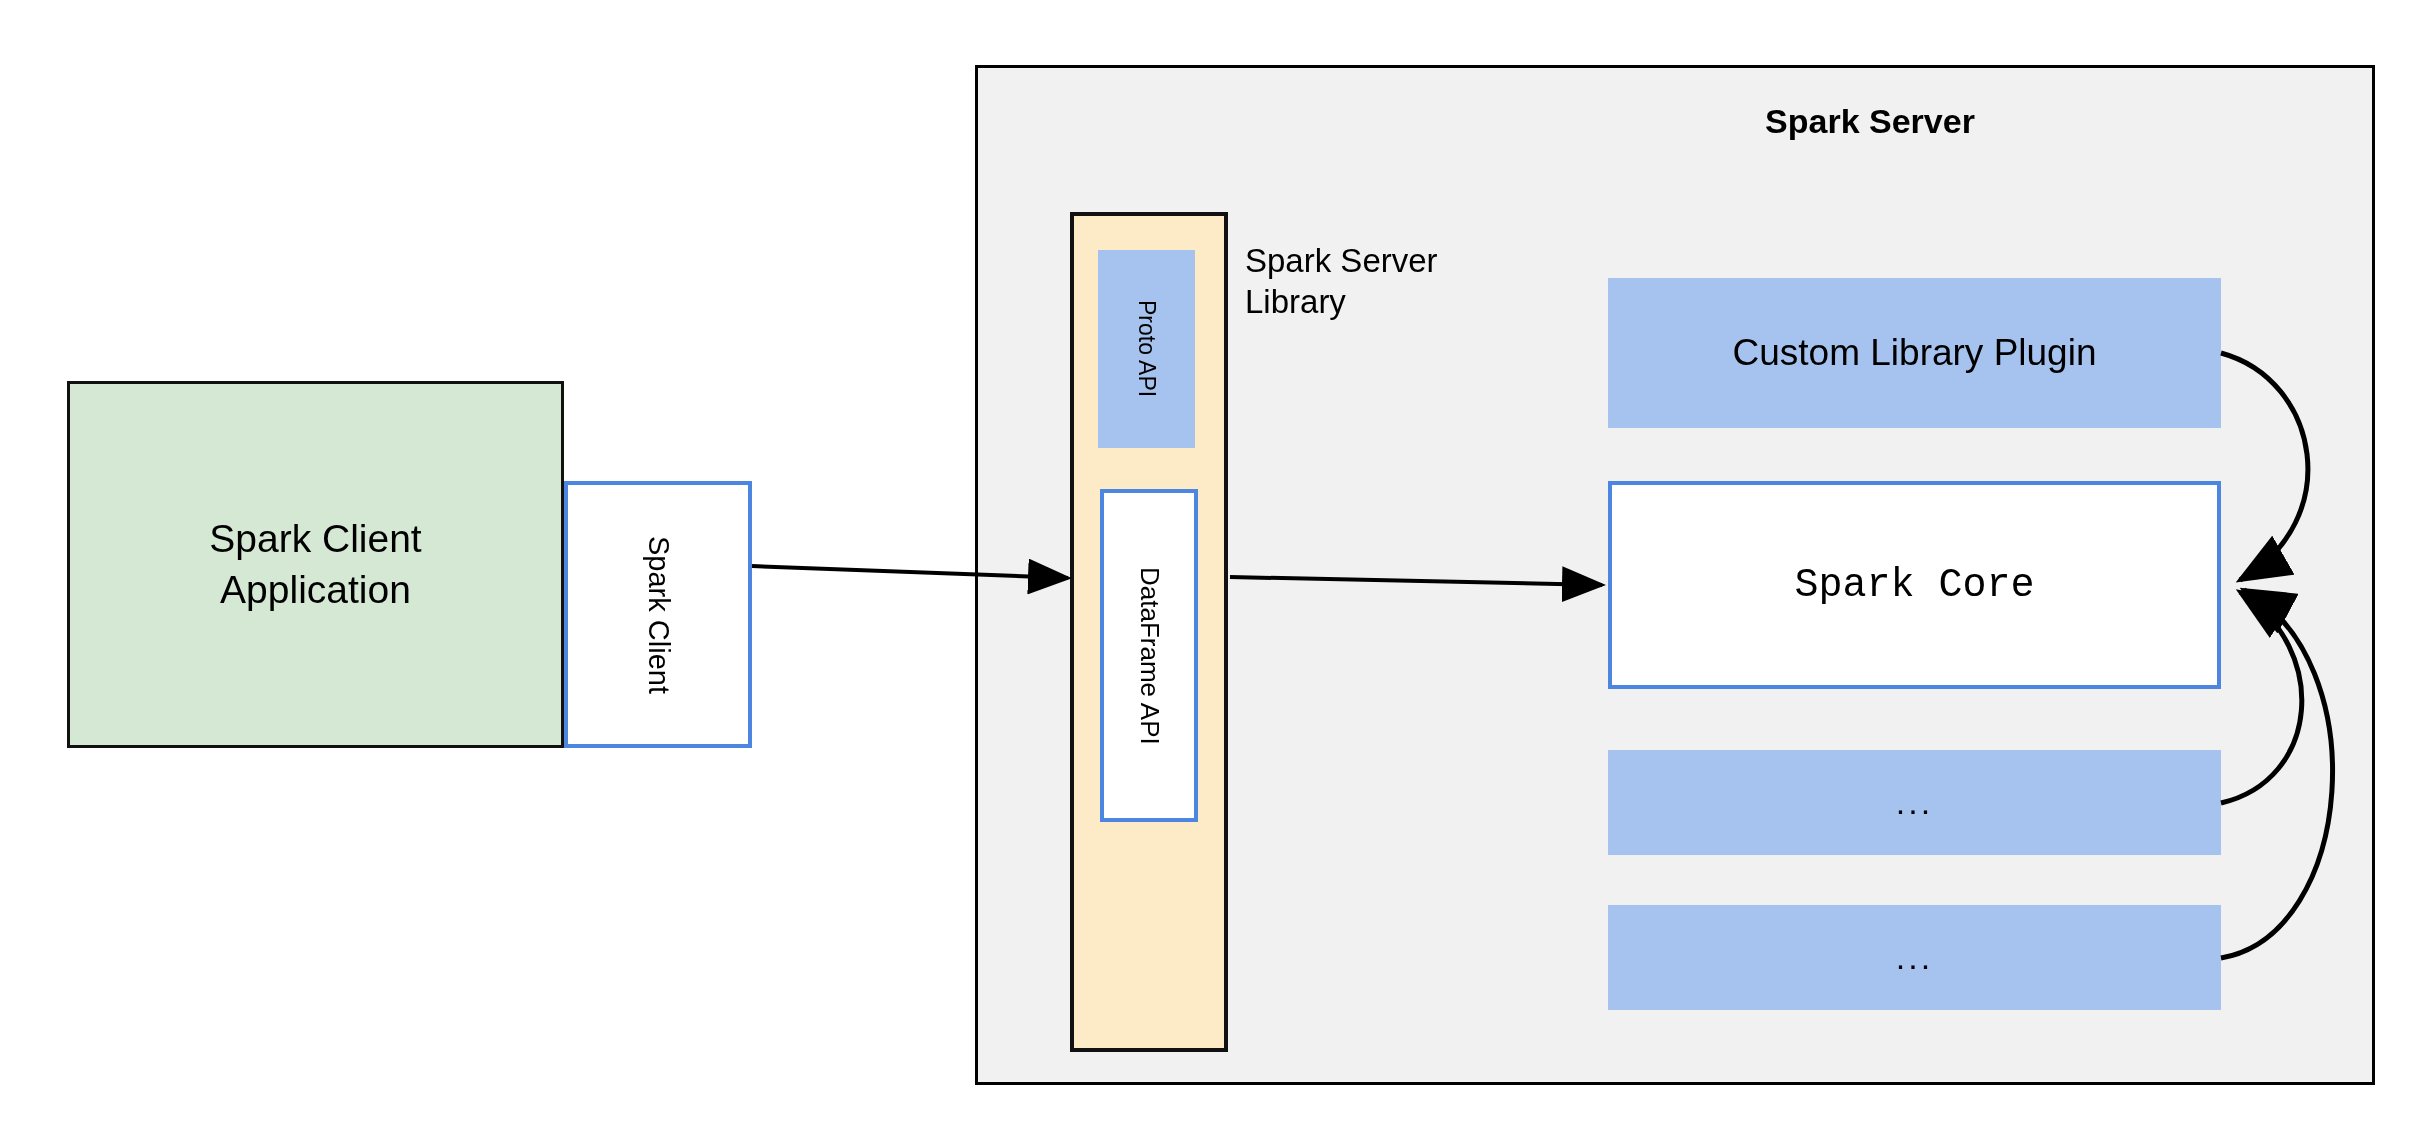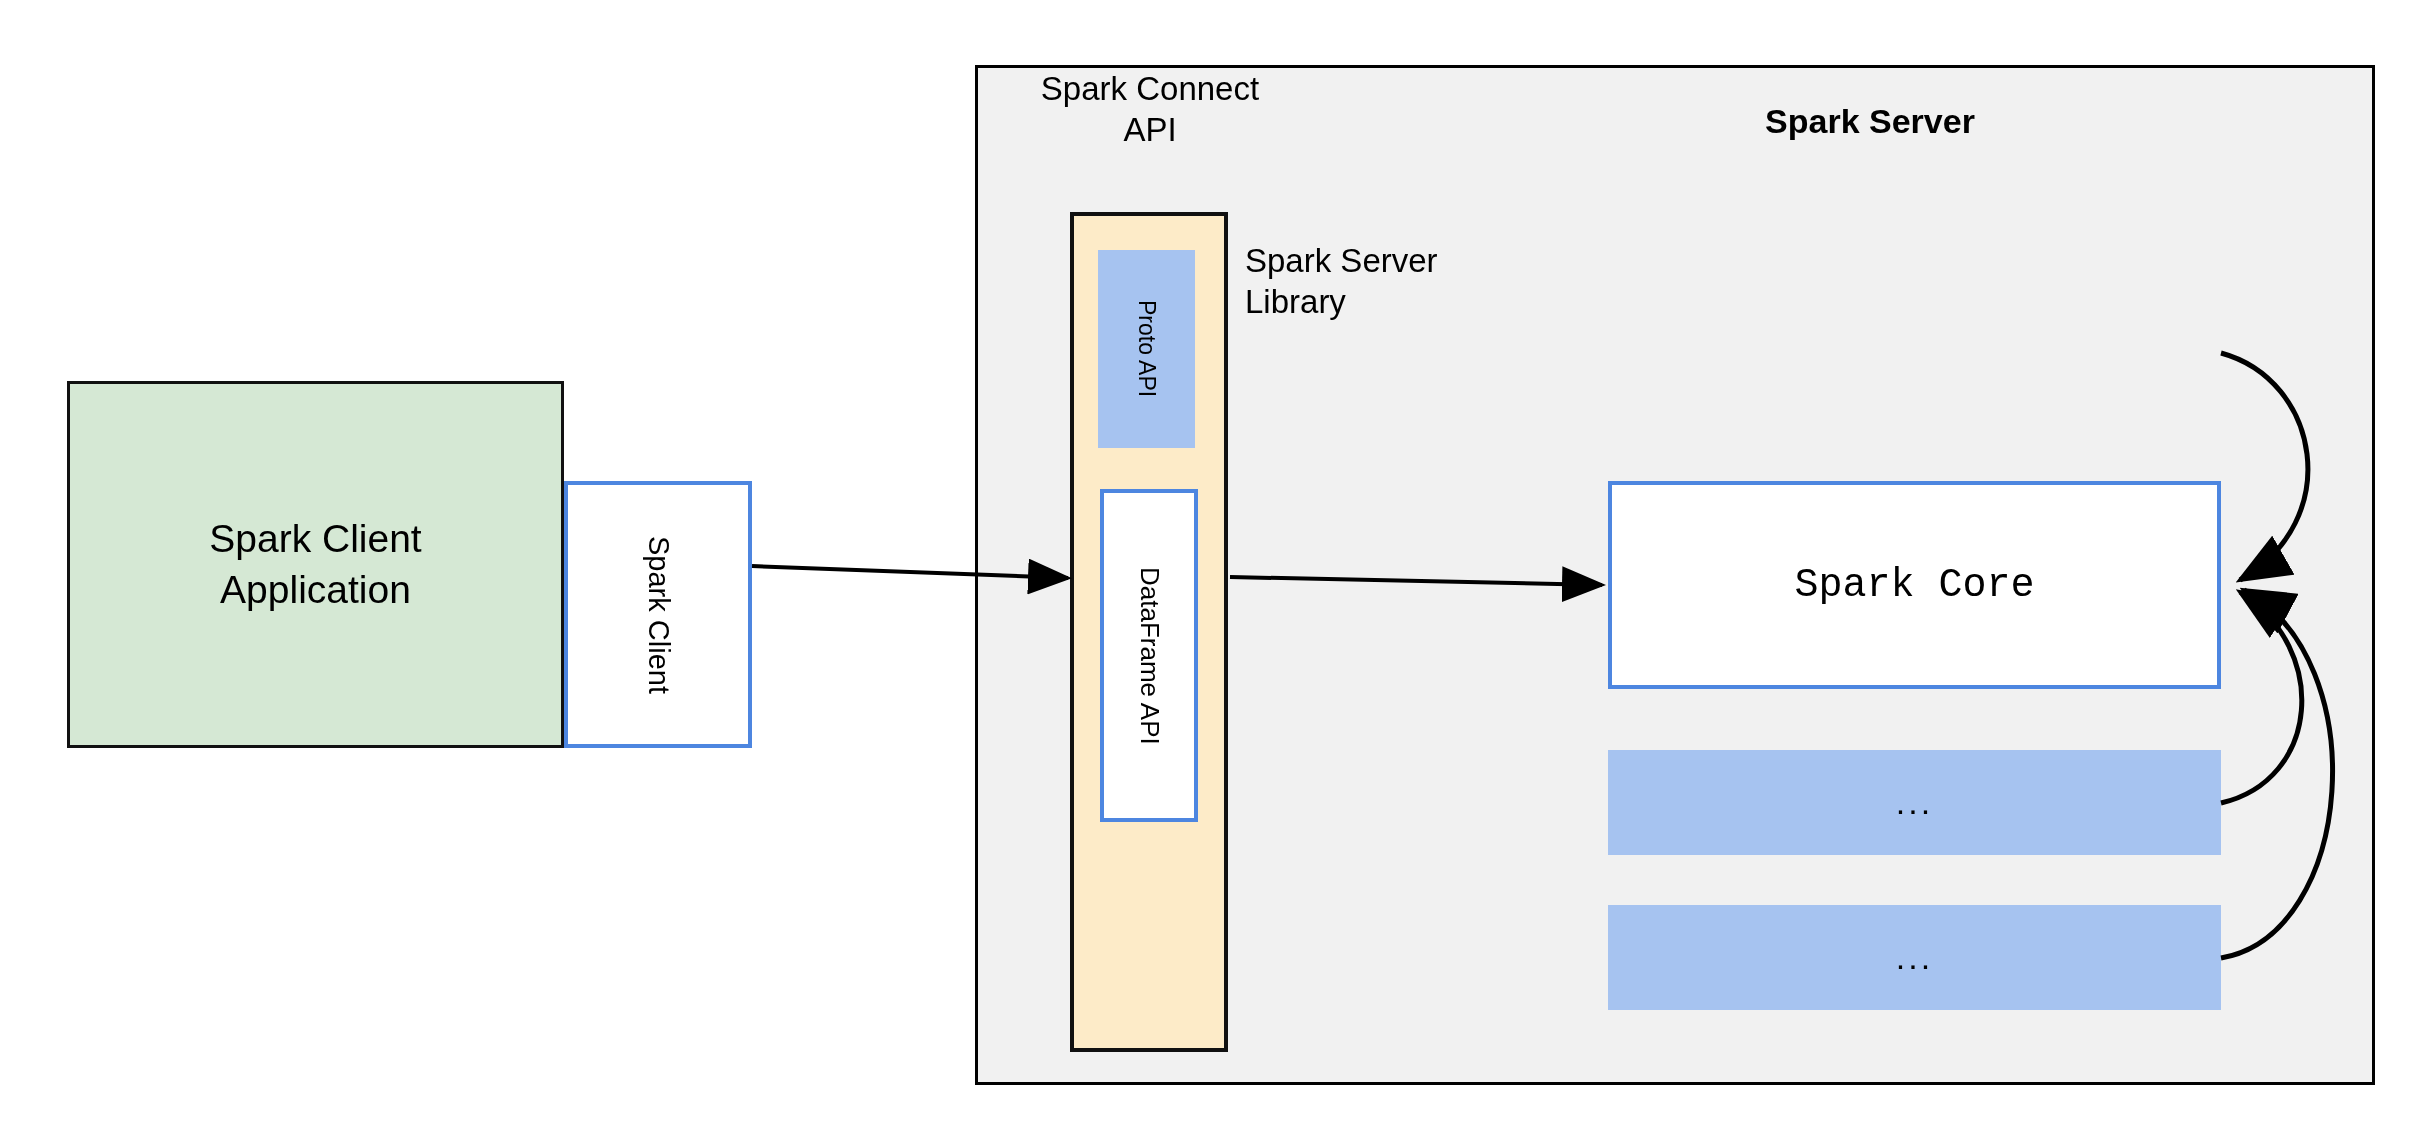--- a/index.html
+++ b/index.html
@@ -48,22 +48,20 @@
 </head>
 <body>
 
 <div id="canvas">
 
   <div class="node" style="left:975px; top:65px; width:1400px; height:1020px;
               background:#f1f1f1; border:3px solid #000000;"></div>
 
   <div class="label-free" style="left:1630px; top:100px; width:480px; font-size:34px; font-weight:bold;">Spark Server</div>
 
-  <div class="label-free" style="left:965px; top:68px; width:370px; font-size:33px;">Spark Connect
-API</div>
 
   <div class="label-free" style="left:1245px; top:240px; width:300px; font-size:33px; text-align:left;">Spark Server
 Library</div>
 
   <div class="node" style="left:67px; top:381px; width:497px; height:367px;
               background:#d5e8d4; border:3px solid #111111;
               font-size:39px; line-height:1.3; white-space:pre-line;">Spark Client
 Application</div>
 
 
@@ -72,20 +70,22 @@
 
   <div class="node" style="left:1070px; top:212px; width:158px; height:840px;
               background:#fdebc8; border:4px solid #111111;"></div>
 
   <div class="node vert" style="left:1098px; top:250px; width:97px; height:198px;
               background:#a6c3f0; font-size:23px;">Proto API</div>
 
   <div class="node vert" style="left:1100px; top:489px; width:98px; height:333px;
               background:#ffffff; border:4px solid #4d86e0; font-size:26px;">DataFrame API</div>
 
+  <div class="node" style="left:1608px; top:278px; width:613px; height:150px;
+              background:#a6c3f0; font-size:37px;">Custom Library Plugin</div>
 
   <div class="node" style="left:1608px; top:481px; width:613px; height:208px;
               background:#ffffff; border:4px solid #4d86e0; font-size:40px;font-family:Liberation Mono, monospace;">Spark Core</div>
 
   <div class="node" style="left:1608px; top:750px; width:613px; height:105px;
               background:#a6c3f0; font-size:34px; letter-spacing:3px;">...</div>
 
   <div class="node" style="left:1608px; top:905px; width:613px; height:105px;
               background:#a6c3f0; font-size:34px; letter-spacing:3px;">...</div>
 

